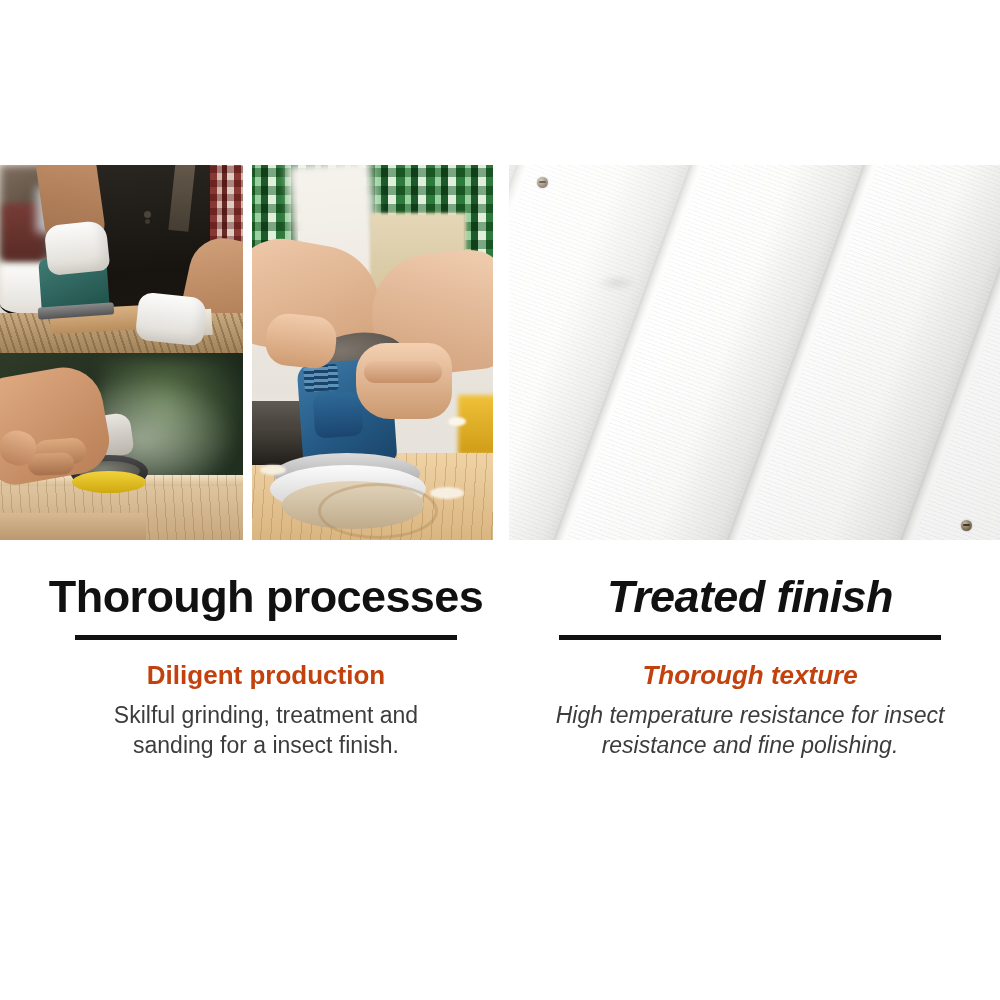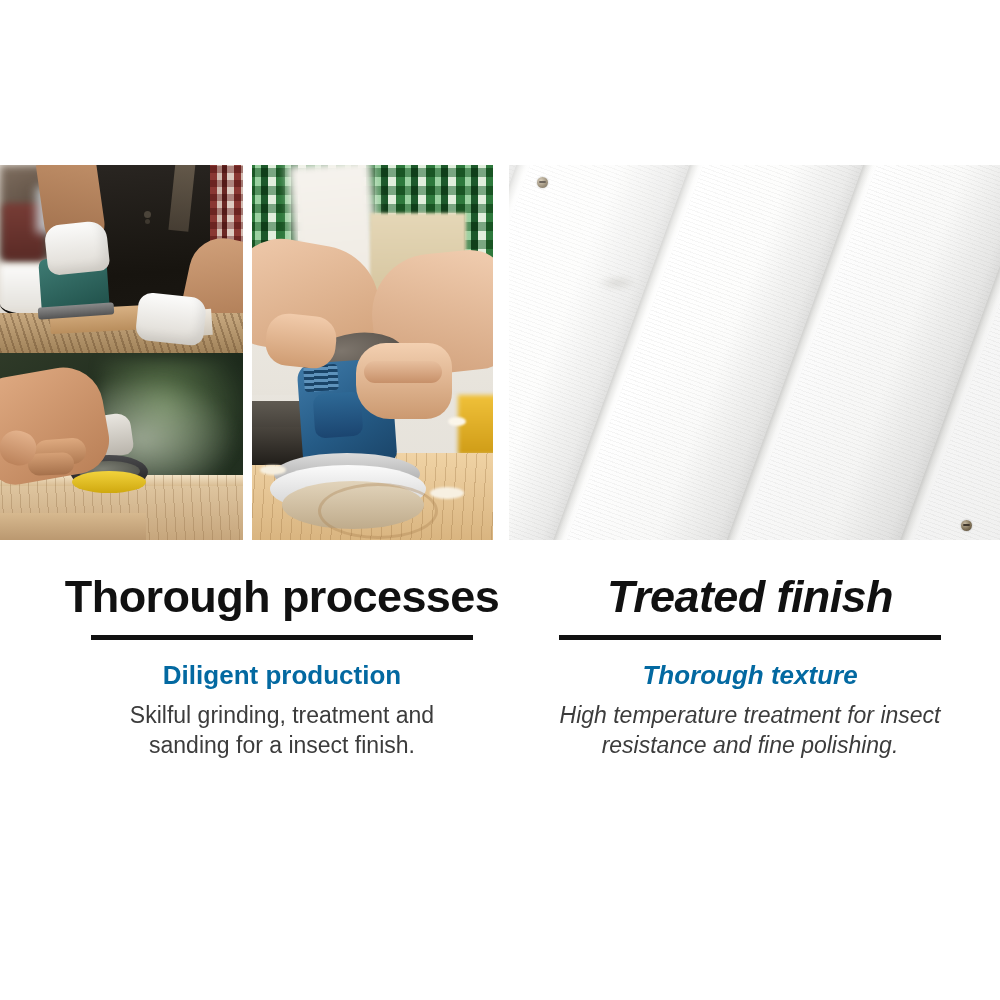--- a/index.html
+++ b/index.html
@@ -208,32 +208,32 @@
   .sl-screw:after{ content:""; position:absolute; left:2px; top:4px; width:7px; height:2px;
     background:#3a3024; border-radius:1px; }
   .sl-shade { position:absolute; inset:0;
     background:linear-gradient(135deg, rgba(255,255,255,.30) 0%, rgba(0,0,0,0) 40%, rgba(120,120,118,.10) 100%); }
   .sl-smudge{ position:absolute; left:88px; top:110px; width:40px; height:16px;
     background:radial-gradient(ellipse, rgba(170,168,160,.35), rgba(255,255,255,0) 70%); filter:blur(2px);}
 
   
   .text-band { position:absolute; left:0; top:560px; width:1000px; height:230px; }
   .text-col { position:absolute; top:0; width:500px; text-align:center; }
-  .text-col.left  { left:16px;padding-left:32px; }
+  .text-col.left  { left:0;padding-left:32px; }
   .text-col.right { left:500px;font-style:italic; }
 
   .headline {
     font-size:45px; font-weight:700; color:#111111;
     letter-spacing:-0.6px; line-height:1.0; margin-top:14px;
   }
   .rule {
     height:5px; background:#111111; margin:16px auto 0; width:382px;
   }
   .subhead {
-    font-size:26px; font-weight:600; color:#0369a1;
+    font-size:26px; font-weight:600; color:#c2410c;
     margin-top:21px; line-height:1.15;
   }
   .bodytext {
     font-size:23px; font-weight:400; color:#3c3c3c;
     margin-top:10px; line-height:1.30;
   }
   .bodytext .ln { display:block; }
 </style>
 </head>
 <body>
@@ -360,20 +360,20 @@
         <span class="ln">Skilful grinding, treatment and</span>
         <span class="ln">sanding for a insect finish.</span>
       </div>
     </div>
 
     <div class="text-col right">
       <div class="headline">Treated finish</div>
       <div class="rule"></div>
       <div class="subhead">Thorough texture</div>
       <div class="bodytext">
-        <span class="ln">High temperature treatment for insect</span>
+        <span class="ln">High temperature resistance for insect</span>
         <span class="ln">resistance and fine polishing.</span>
       </div>
     </div>
 
   </div>
 
 </div>
 
 </body></html>

